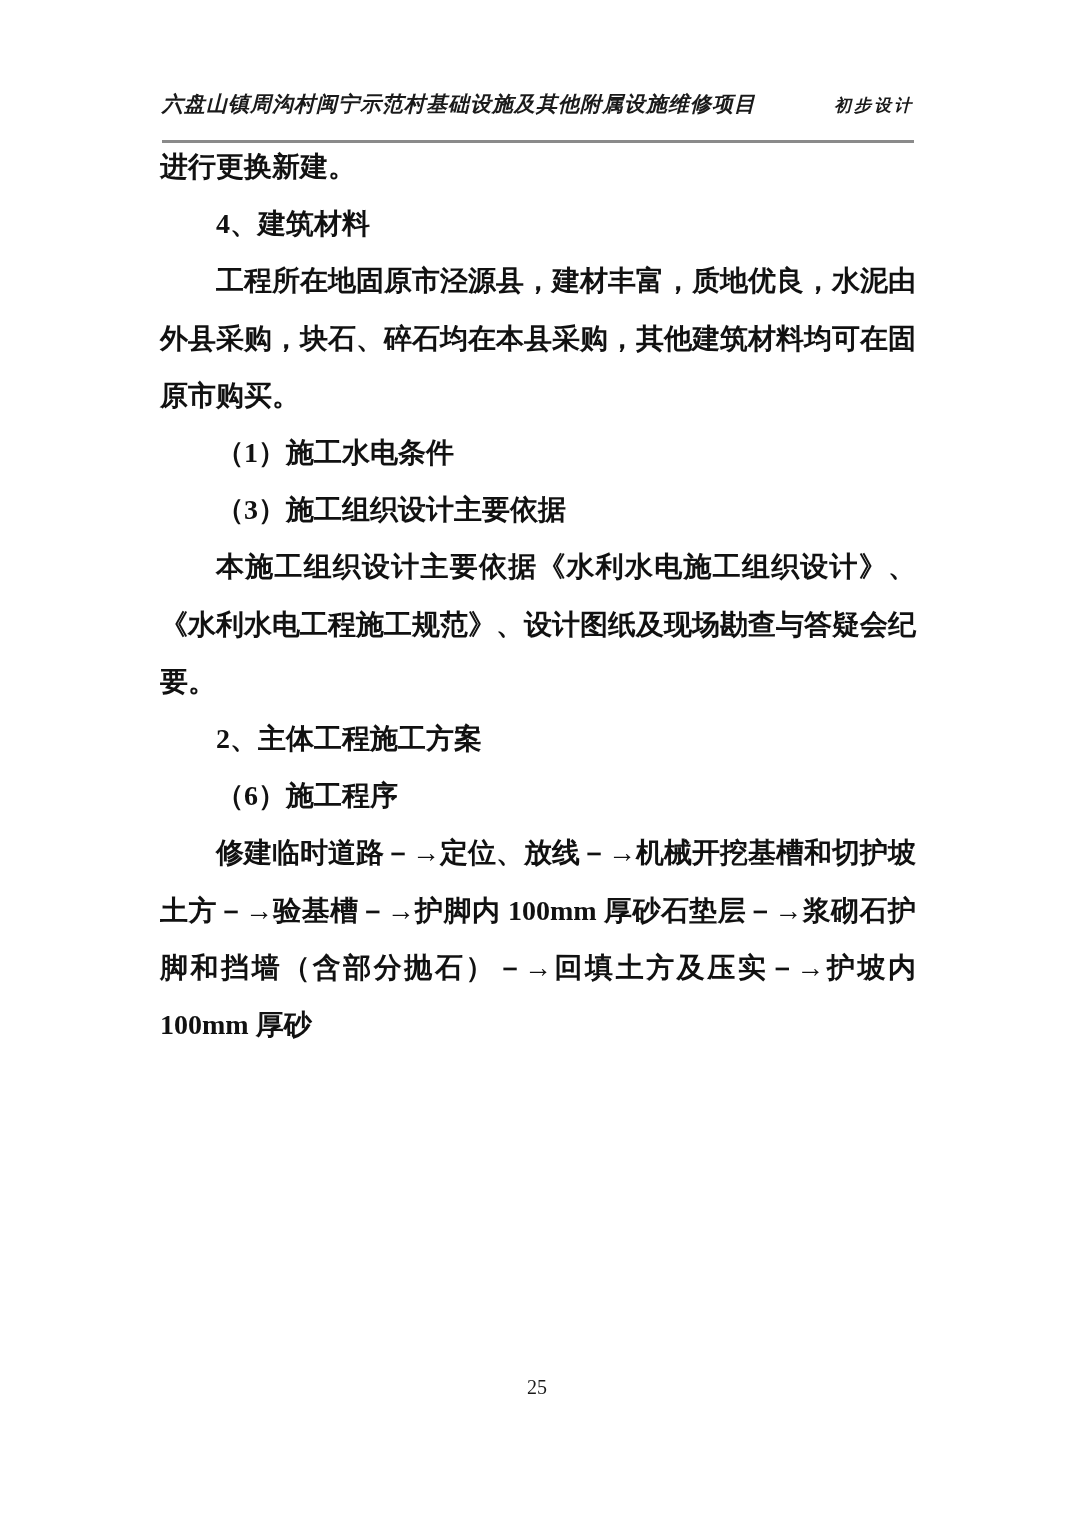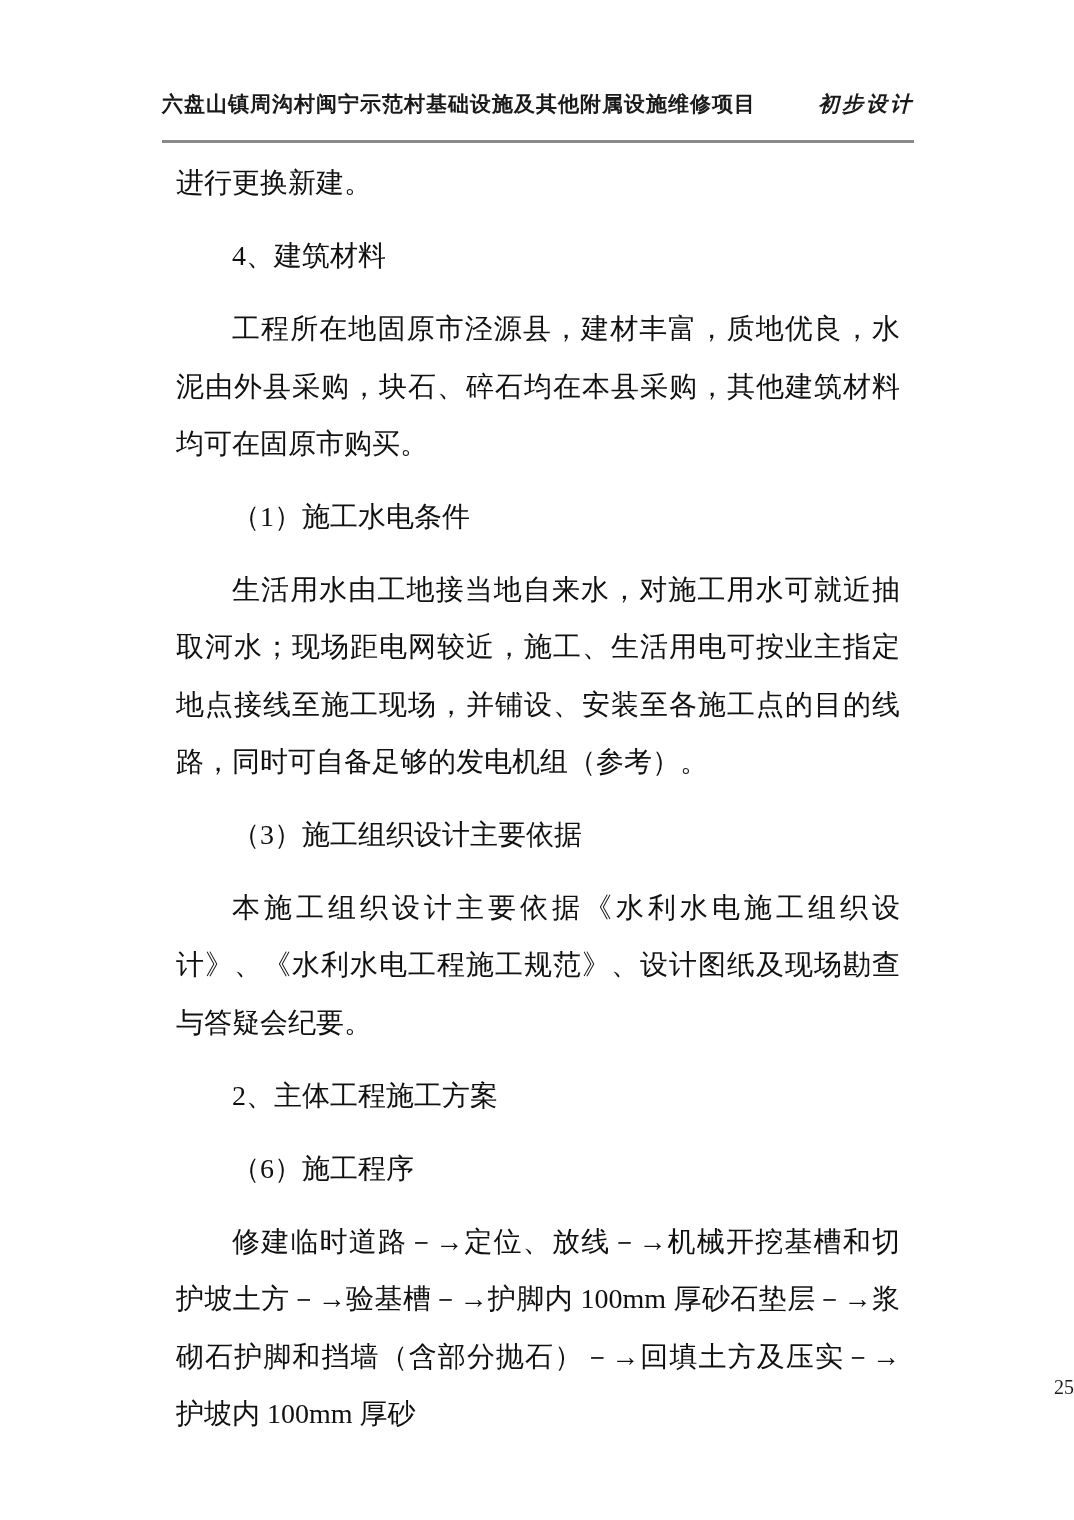--- a/index.html
+++ b/index.html
@@ -21,25 +21,26 @@
     left: 162px;
     top: 90px;
     width: 752px;
     display: flex;
     justify-content: space-between;
     align-items: baseline;
   }
   .header-left {
     font-size: 21px;
     font-weight: bold;
+    font-style: italic;
     letter-spacing: 1px;
     white-space: nowrap;
   }
   .header-right {
-    font-size: 21px;
+    font-size: 17px;
     font-weight: bold;
     font-style: italic;
     letter-spacing: 3px;
     white-space: nowrap;
   }
   .header-rule {
     position: absolute;
     left: 162px;
     top: 140px;
     width: 752px;
@@ -50,32 +51,33 @@
     position: absolute;
     left: 160px;
     top: 138px;
     width: 756px;
     font-size: 28px;
     line-height: 57.2px;
     text-align: justify;
     color: #111111;
   }
   .para {
-    margin: 16px;
+    margin: 0;
     padding: 0;
+    font-weight: bold;
   }
   .para.indent {
     text-indent: 2em;
   }
   .footer {
     position: absolute;
     left: 0;
     top: 1376px;
     width: 100%;
-    text-align: right;
+    text-align: center;
   }
   .page-number {
     font-size: 20px;
     color: #1a1a1a;
   }
 </style>
 </head>
 <body>
 
 <div class="page">
@@ -85,21 +87,20 @@
     <span class="header-right">初步设计</span>
   </div>
 
   <div class="header-rule"></div>
 
   <div class="body-text">
       <p class="para">进行更换新建。</p>
       <p class="para indent">4、建筑材料</p>
       <p class="para indent">工程所在地固原市泾源县，建材丰富，质地优良，水泥由外县采购，块石、碎石均在本县采购，其他建筑材料均可在固原市购买。</p>
       <p class="para indent">（1）施工水电条件</p>
-      <p class="para indent">生活用水由工地接当地自来水，对施工用水可就近抽取河水；现场距电网较近，施工、生活用电可按业主指定地点接线至施工现场，并铺设、安装至各施工点的目的线路，同时可自备足够的发电机组（参考）。</p>
       <p class="para indent">（3）施工组织设计主要依据</p>
       <p class="para indent">本施工组织设计主要依据《水利水电施工组织设计》、《水利水电工程施工规范》、设计图纸及现场勘查与答疑会纪要。</p>
       <p class="para indent">2、主体工程施工方案</p>
       <p class="para indent">（6）施工程序</p>
       <p class="para indent">修建临时道路－→定位、放线－→机械开挖基槽和切护坡土方－→验基槽－→护脚内 100mm 厚砂石垫层－→浆砌石护脚和挡墙（含部分抛石）－→回填土方及压实－→护坡内 100mm 厚砂</p>
     </div>
 
   <div class="footer">
     <span class="page-number">25</span>
   </div>

